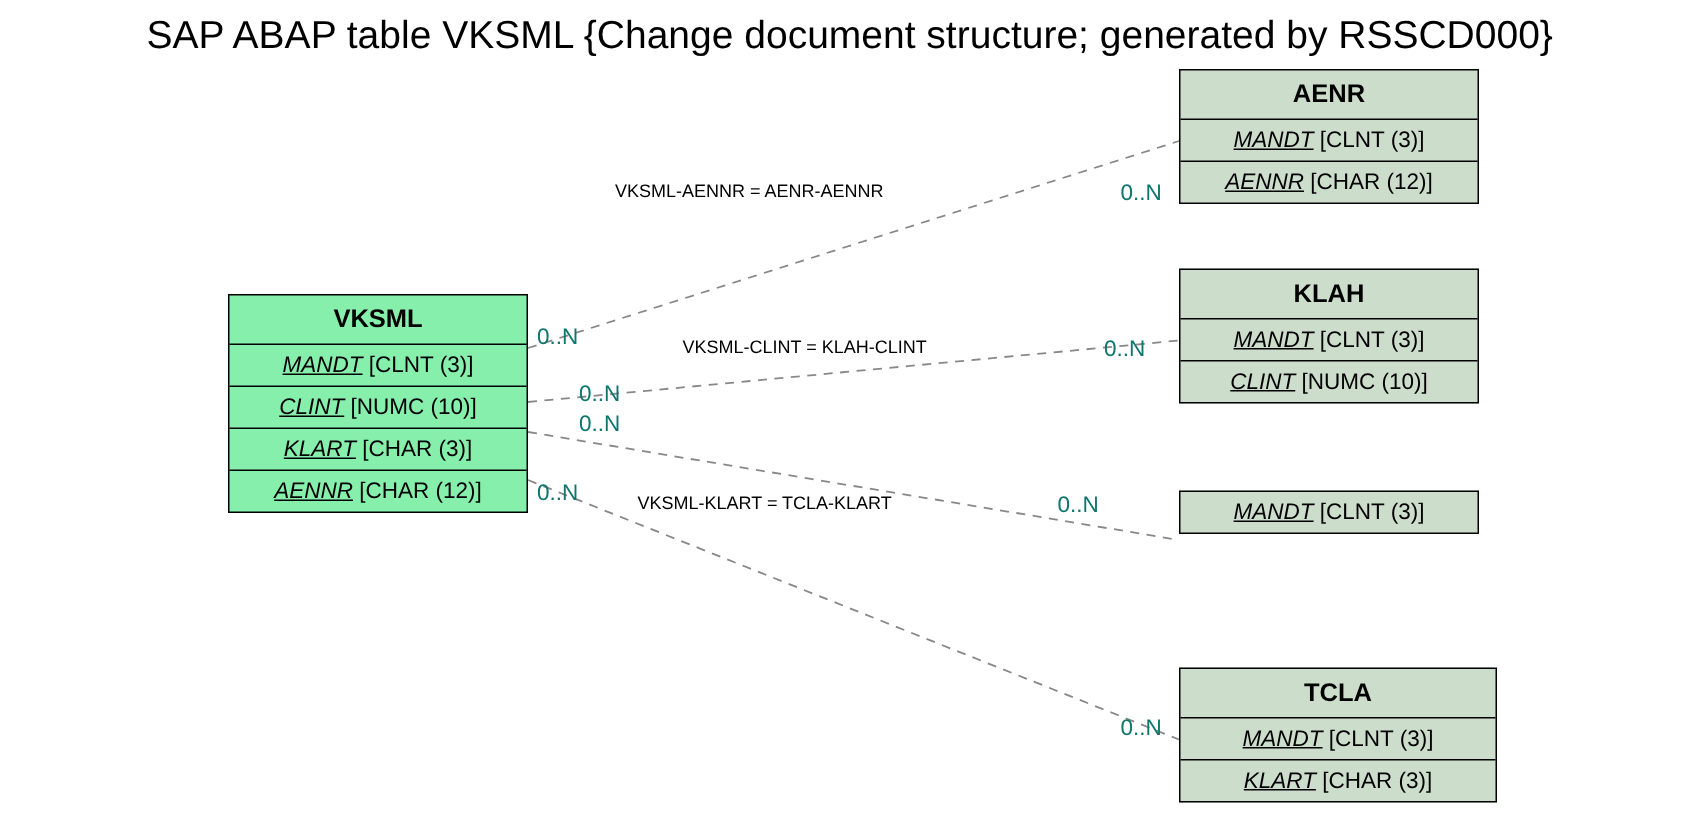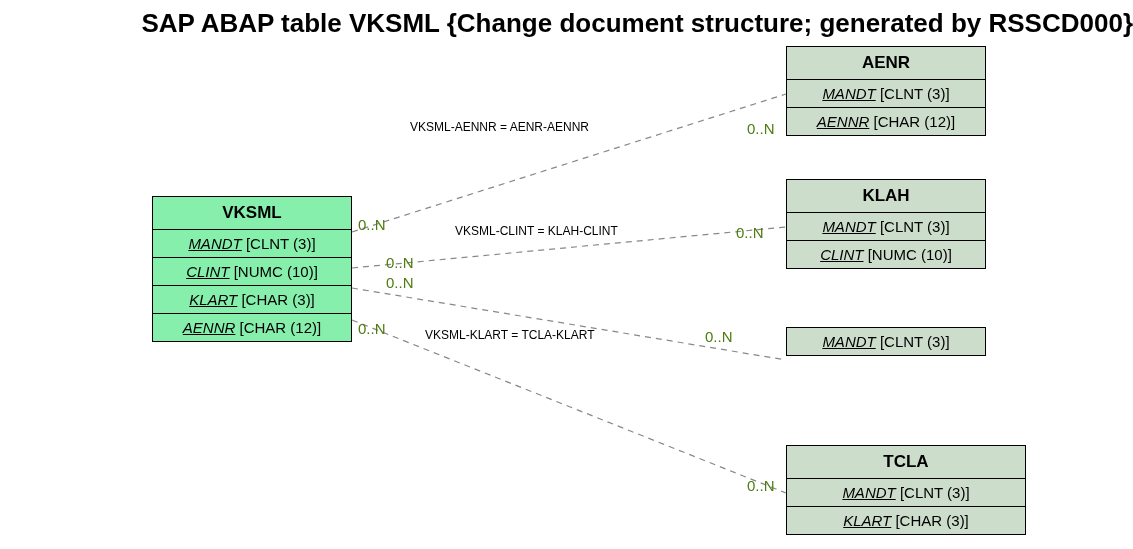--- a/index.html
+++ b/index.html
@@ -14,24 +14,23 @@
   .canvas {
     position: relative;
     width: 1133px;
     height: 549px;
   }
   .title {
     position: absolute;
     top: 8px;
     left: 0;
     width: 1133px;
-    text-align: right;
+    text-align: center;
     font-size: 26px;
     color: #000;
-    font-weight: bold;
   }
   svg.lines {
     position: absolute;
     top: 0; left: 0;
     width: 1133px;
     height: 549px;
     pointer-events: none;
   }
   .entity {
     position: absolute;
@@ -70,21 +69,21 @@
   }
   .rel-label {
     position: absolute;
     font-size: 12px;
     color: #000;
     white-space: nowrap;
   }
   .card-label {
     position: absolute;
     font-size: 15px;
-    color: #4d7c0f;
+    color: #0f766e;
     white-space: nowrap;
   }
 </style>
 </head>
 <body>
 <div class="canvas">
 
 <div class="title">SAP ABAP table VKSML {Change document structure; generated by RSSCD000}</div>
 
 <svg class="lines">
@@ -115,21 +114,21 @@
 <div class="entity" style="left:786px; top:179px; width:200px;">
   <div class="header">KLAH</div>
   <div class="row"><span class="fieldname">MANDT</span> <span class="fieldtype">[CLNT (3)]</span></div>
   <div class="row"><span class="fieldname">CLINT</span> <span class="fieldtype">[NUMC (10)]</span></div>
 </div>
 
 <div class="entity" style="left:786px; top:327px; width:200px;">
   <div class="row"><span class="fieldname">MANDT</span> <span class="fieldtype">[CLNT (3)]</span></div>
 </div>
 
-<div class="entity" style="left:786px; top:445px; width:240px;">
+<div class="entity" style="left:786px; top:445px; width:212px;">
   <div class="header">TCLA</div>
   <div class="row"><span class="fieldname">MANDT</span> <span class="fieldtype">[CLNT (3)]</span></div>
   <div class="row"><span class="fieldname">KLART</span> <span class="fieldtype">[CHAR (3)]</span></div>
 </div>
 
 <div class="rel-label" style="left:410px; top:120px;">VKSML-AENNR = AENR-AENNR</div>
 <div class="rel-label" style="left:427px; top:224px;margin-left:28px;">VKSML-CLINT = KLAH-CLINT</div>
 <div class="rel-label" style="left:425px; top:328px;">VKSML-KLART = TCLA-KLART</div>
 
 <div class="card-label" style="left:358px; top:216px;">0..N</div>

